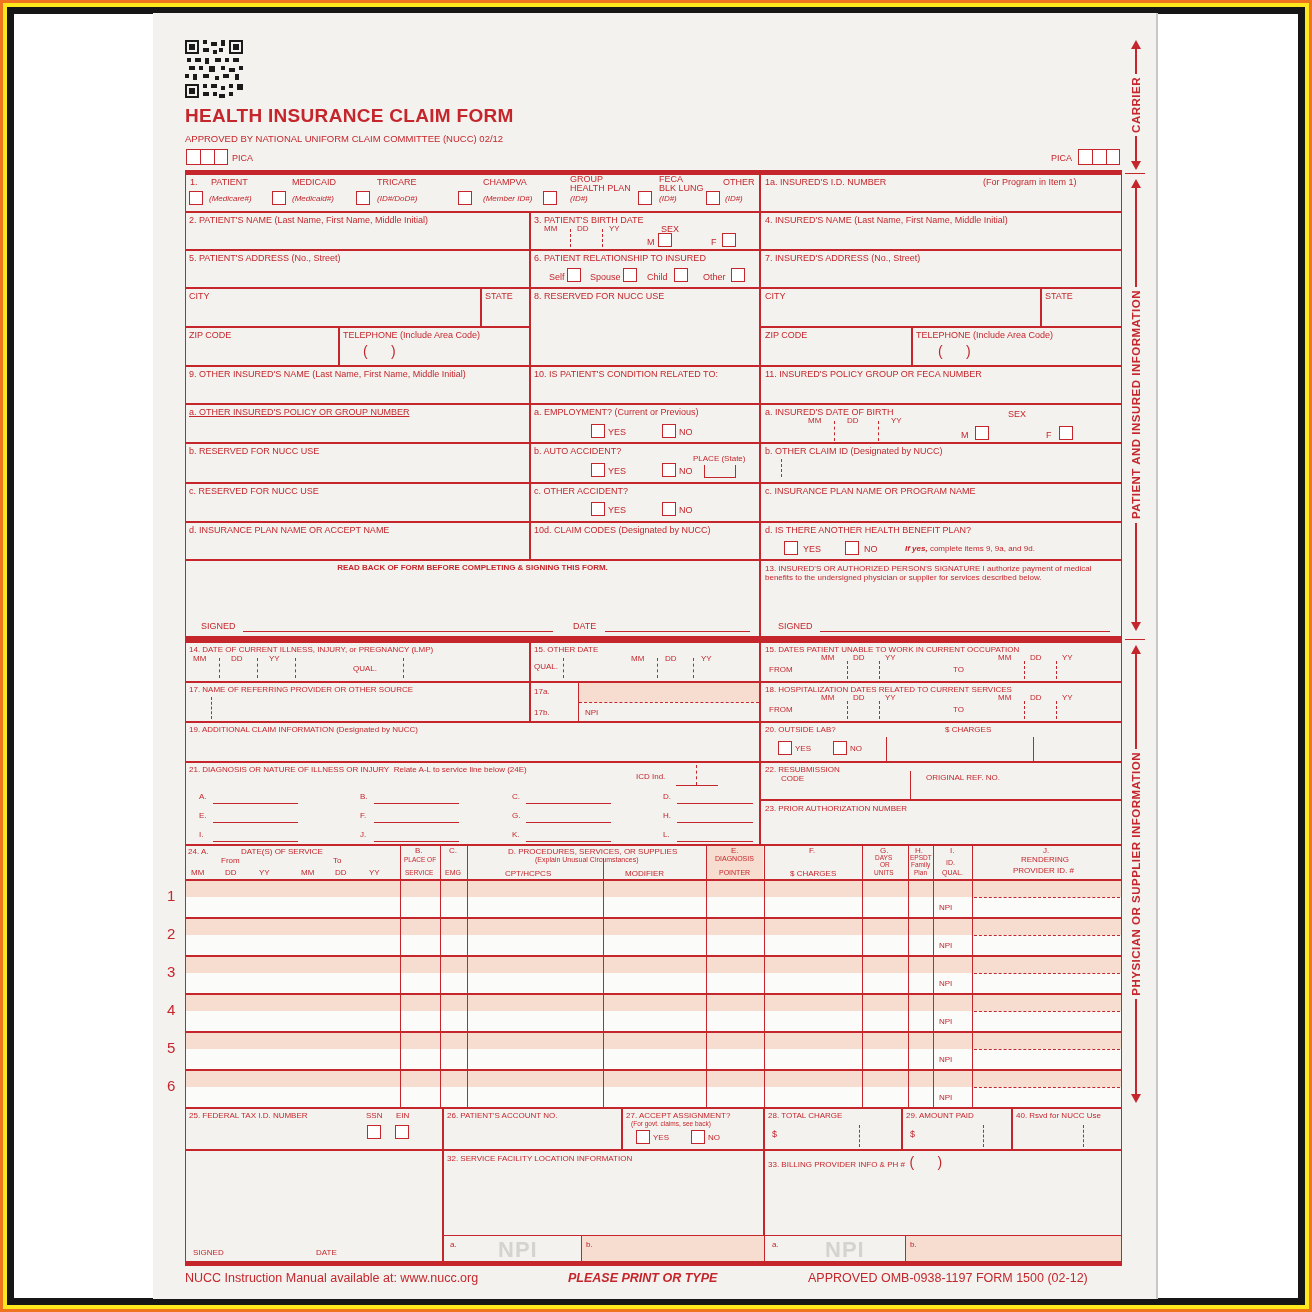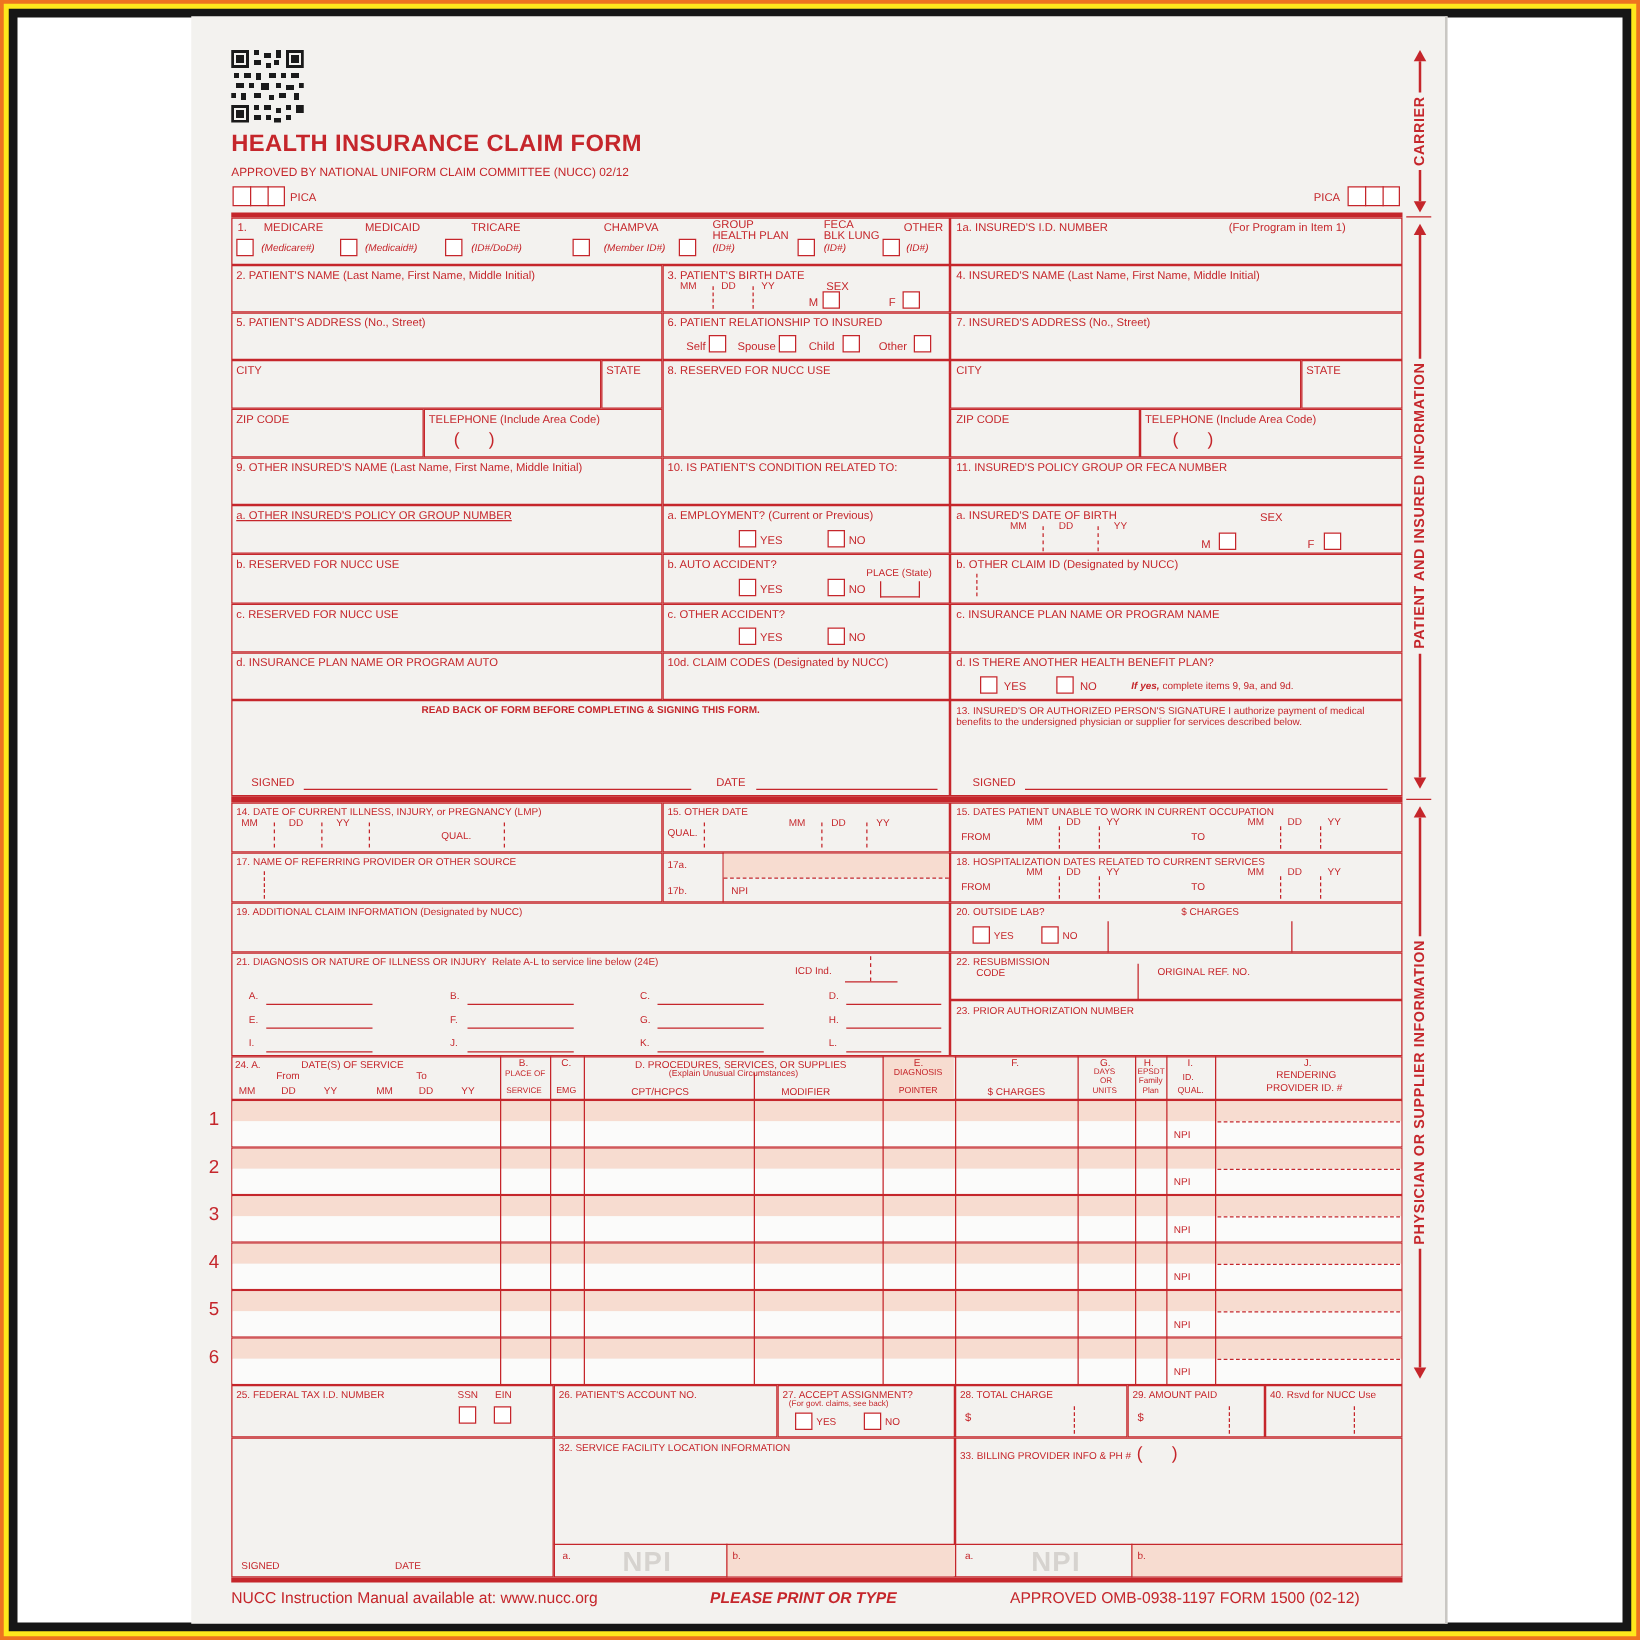--- a/index.html
+++ b/index.html
@@ -153,21 +153,21 @@
   <div class="cell" style="left:32px;top:669px;width:345px;height:40px;"></div>
   <div class="cell" style="left:377px;top:669px;width:230px;height:40px;"></div>
   <div class="cell" style="left:607px;top:669px;width:362px;height:40px;"></div>
   <div class="cell" style="left:32px;top:709px;width:575px;height:40px;"></div>
   <div class="cell" style="left:607px;top:709px;width:362px;height:40px;"></div>
   <div class="cell" style="left:32px;top:749px;width:575px;height:83px;"></div>
   <div class="cell" style="left:607px;top:749px;width:362px;height:38px;"></div>
   <div class="cell" style="left:607px;top:787px;width:362px;height:45px;"></div>
 
   <div class="lbl" style="left:37px;top:164px;">1.</div>
-  <div class="lbl" style="left:58px;top:164px;">MEDICARE</div>
+  <div class="lbl" style="left:58px;top:164px;">PATIENT</div>
   <div class="cb" style="left:36px;top:178px;"></div>
   <div class="lbl i s8" style="left:56px;top:181px;">(Medicare#)</div>
   <div class="lbl" style="left:139px;top:164px;">MEDICAID</div>
   <div class="cb" style="left:119px;top:178px;"></div>
   <div class="lbl i s8" style="left:139px;top:181px;">(Medicaid#)</div>
   <div class="lbl" style="left:224px;top:164px;">TRICARE</div>
   <div class="cb" style="left:203px;top:178px;"></div>
   <div class="lbl i s8" style="left:224px;top:181px;">(ID#/DoD#)</div>
   <div class="lbl" style="left:330px;top:164px;">CHAMPVA</div>
   <div class="cb" style="left:305px;top:178px;"></div>
@@ -252,21 +252,21 @@
   <div style="position:absolute;left:551px;top:452px;width:32px;height:13px;border-left:1px solid var(--red);border-right:1px solid var(--red);border-bottom:1px solid var(--red);"></div>
   <div class="lbl" style="left:612px;top:433px;">b. OTHER CLAIM ID (Designated by NUCC)</div>
   <div class="vdash" style="left:628px;top:446px;height:18px;"></div>
   <div class="lbl" style="left:36px;top:473px;">c. RESERVED FOR NUCC USE</div>
   <div class="lbl" style="left:381px;top:473px;">c. OTHER ACCIDENT?</div>
   <div class="cb" style="left:438px;top:489px;"></div>
   <div class="lbl" style="left:455px;top:492px;">YES</div>
   <div class="cb" style="left:509px;top:489px;"></div>
   <div class="lbl" style="left:526px;top:492px;">NO</div>
   <div class="lbl" style="left:612px;top:473px;">c. INSURANCE PLAN NAME OR PROGRAM NAME</div>
-  <div class="lbl" style="left:36px;top:512px;">d. INSURANCE PLAN NAME OR PROGRAM AUTO</div>
+  <div class="lbl" style="left:36px;top:512px;">d. INSURANCE PLAN NAME OR ACCEPT NAME</div>
   <div class="lbl" style="left:381px;top:512px;">10d. CLAIM CODES (Designated by NUCC)</div>
   <div class="lbl" style="left:612px;top:512px;">d. IS THERE ANOTHER HEALTH BENEFIT PLAN?</div>
   <div class="cb" style="left:631px;top:528px;"></div>
   <div class="lbl" style="left:650px;top:531px;">YES</div>
   <div class="cb" style="left:692px;top:528px;"></div>
   <div class="lbl" style="left:711px;top:531px;">NO</div>
   <div class="lbl s8" style="left:752px;top:531px;"><span class="b i">If yes,</span><span> complete items 9, 9a, and 9d.</span></div>
 
   <div class="lbl b s8" style="left:32px;top:550px;width:575px;text-align:center;">READ BACK OF FORM BEFORE COMPLETING &amp; SIGNING THIS FORM.</div>
   <div class="lbl" style="left:48px;top:608px;">SIGNED</div>

